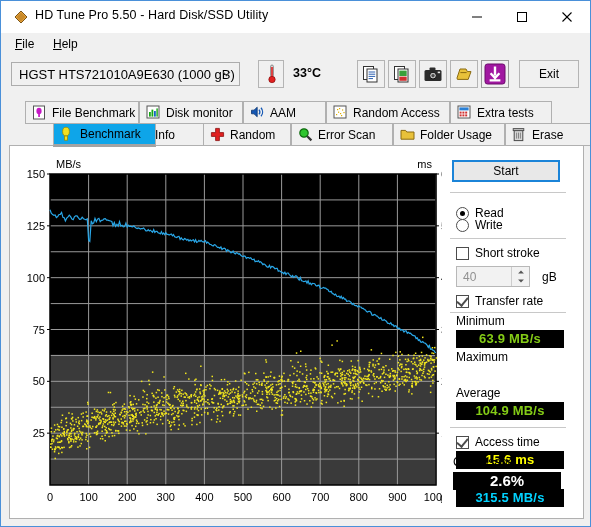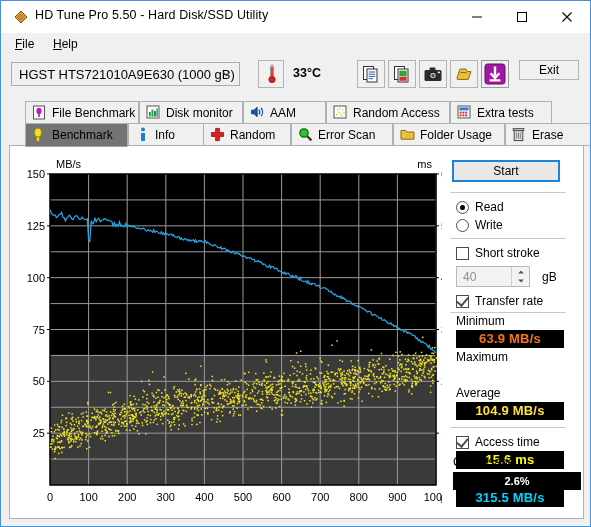--- a/index.html
+++ b/index.html
@@ -67,39 +67,39 @@
     position:absolute;top:5px;width:28px;height:28px;background:#f0f0f0;
     border:1px solid #b4b4b4;box-sizing:border-box;cursor:default;
   }
   #tb-copy{left:356px;}
   #tb-copyimg{left:387px;}
   #tb-camera{left:418px;}
   #tb-folder{left:449px;}
   #tb-save{left:480px;border-color:#9a9a9a;}
   .tbtn svg{position:absolute;left:50%;top:50%;transform:translate(-50%,-50%);}
   .exit-btn{
-    position:absolute;left:518px;top:5px;width:60px;height:20px;
+    position:absolute;left:518px;top:5px;width:60px;height:28px;
     background:#f0f0f0;border:1px solid #b4b4b4;box-sizing:border-box;
     font-size:12px;color:#000;display:flex;align-items:center;justify-content:center;
     cursor:default;
   }
   
   .tabs-wrap{position:absolute;left:8px;top:100px;width:575px;height:45px;}
   .tab{
     position:absolute;height:23px;box-sizing:border-box;
     background:#f0f0f0;border:1px solid #b0b0b0;
     font-size:12px;color:#000;cursor:default;
     display:flex;align-items:center;
   }
   .tab .ti{width:16px;height:16px;margin:0 4px 0 6px;flex:0 0 auto;position:relative;}
   .tab .tl{white-space:nowrap;}
   .tab.row1{top:0;}
   .tab.row2{top:22px;}
   .tab.active{
-    background:#737373;border-bottom:1px solid #a3a3a3;height:24px;z-index:5;
+    background:#0ea5e9;border-bottom:3px solid #a3a3a3;height:24px;z-index:5;margin-left:28px;
   }
   
   .panel{
     position:absolute;left:8px;top:144px;width:575px;height:374px;
     background:#ffffff;border:1px solid #b0b0b0;box-sizing:border-box;
   }
   
   .chart-area{position:absolute;left:0;top:0;width:432px;height:372px;}
   .chart-svg{position:absolute;left:0;top:0;}
   
@@ -1954,21 +1954,21 @@
         </svg>
     </div>
 
     <div class="rp">
       <div class="start-btn">
         <span>Start</span>
       </div>
 
       <div class="sep" style="top:46px;"></div>
 
-      <div class="radio-row" style="top:53px;">
+      <div class="radio-row" style="top:59px;">
         <span class="radio-outer on"></span>
         <span>Read</span>
       </div>
       <div class="radio-row" style="top:71px;">
         <span class="radio-outer"></span>
         <span>Write</span>
       </div>
 
       <div class="sep" style="top:92px;"></div>
 
@@ -1995,39 +1995,39 @@
       <span class="unit-lbl" style="left:98px;top:124px;">gB</span>
 
       <div class="check-row" style="top:147px;">
         <span class="cbox on"></span>
         <span>Transfer rate</span>
       </div>
 
       <div class="sep" style="top:166px;"></div>
 
       <span class="res-lbl" style="top:168px;">Minimum</span>
-      <div class="res-val" style="top:184px;color:#f97316;">63.9 MB/s</div>
+      <div class="res-val" style="top:184px;color:#84cc16;">63.9 MB/s</div>
       <span class="res-lbl" style="top:204px;">Maximum</span>
       <span class="res-lbl" style="top:240px;">Average</span>
-      <div class="res-val" style="top:256px;color:#fde047;">104.9 MB/s</div>
+      <div class="res-val" style="top:256px;color:#84cc16;">104.9 MB/s</div>
 
       <div class="sep" style="top:281px;"></div>
 
       <div class="check-row" style="top:288px;">
         <span class="cbox on"></span>
         <span>Access time</span>
       </div>
       <div class="res-val" style="top:305px;color:#ffff00;">15.6 ms</div>
 
       <div class="check-row" style="top:326px;">
         <span class="cbox on"></span>
         <span>Burst rate</span>
       </div>
       <div class="res-val" style="top:343px;color:#00d2ff;">315.5 MB/s</div>
     </div>
   </div>
 
   <div style="position:absolute;left:446px;top:470px;width:126px;">
     <span style="position:absolute;left:6px;top:-16px;font-size:12px;color:#000;">CPU usage</span>
-    <div style="position:absolute;left:6px;top:1px;width:128px;height:18px;background:#000;color:#fff;font-size:11px;font-weight:bold;text-align:center;line-height:18px;">2.6%</div>
+    <div style="position:absolute;left:6px;top:1px;width:108px;height:18px;background:#000;color:#fff;font-size:15px;font-weight:bold;text-align:center;line-height:18px;">2.6%</div>
   </div>
 
 </div>
 
 </body></html>

